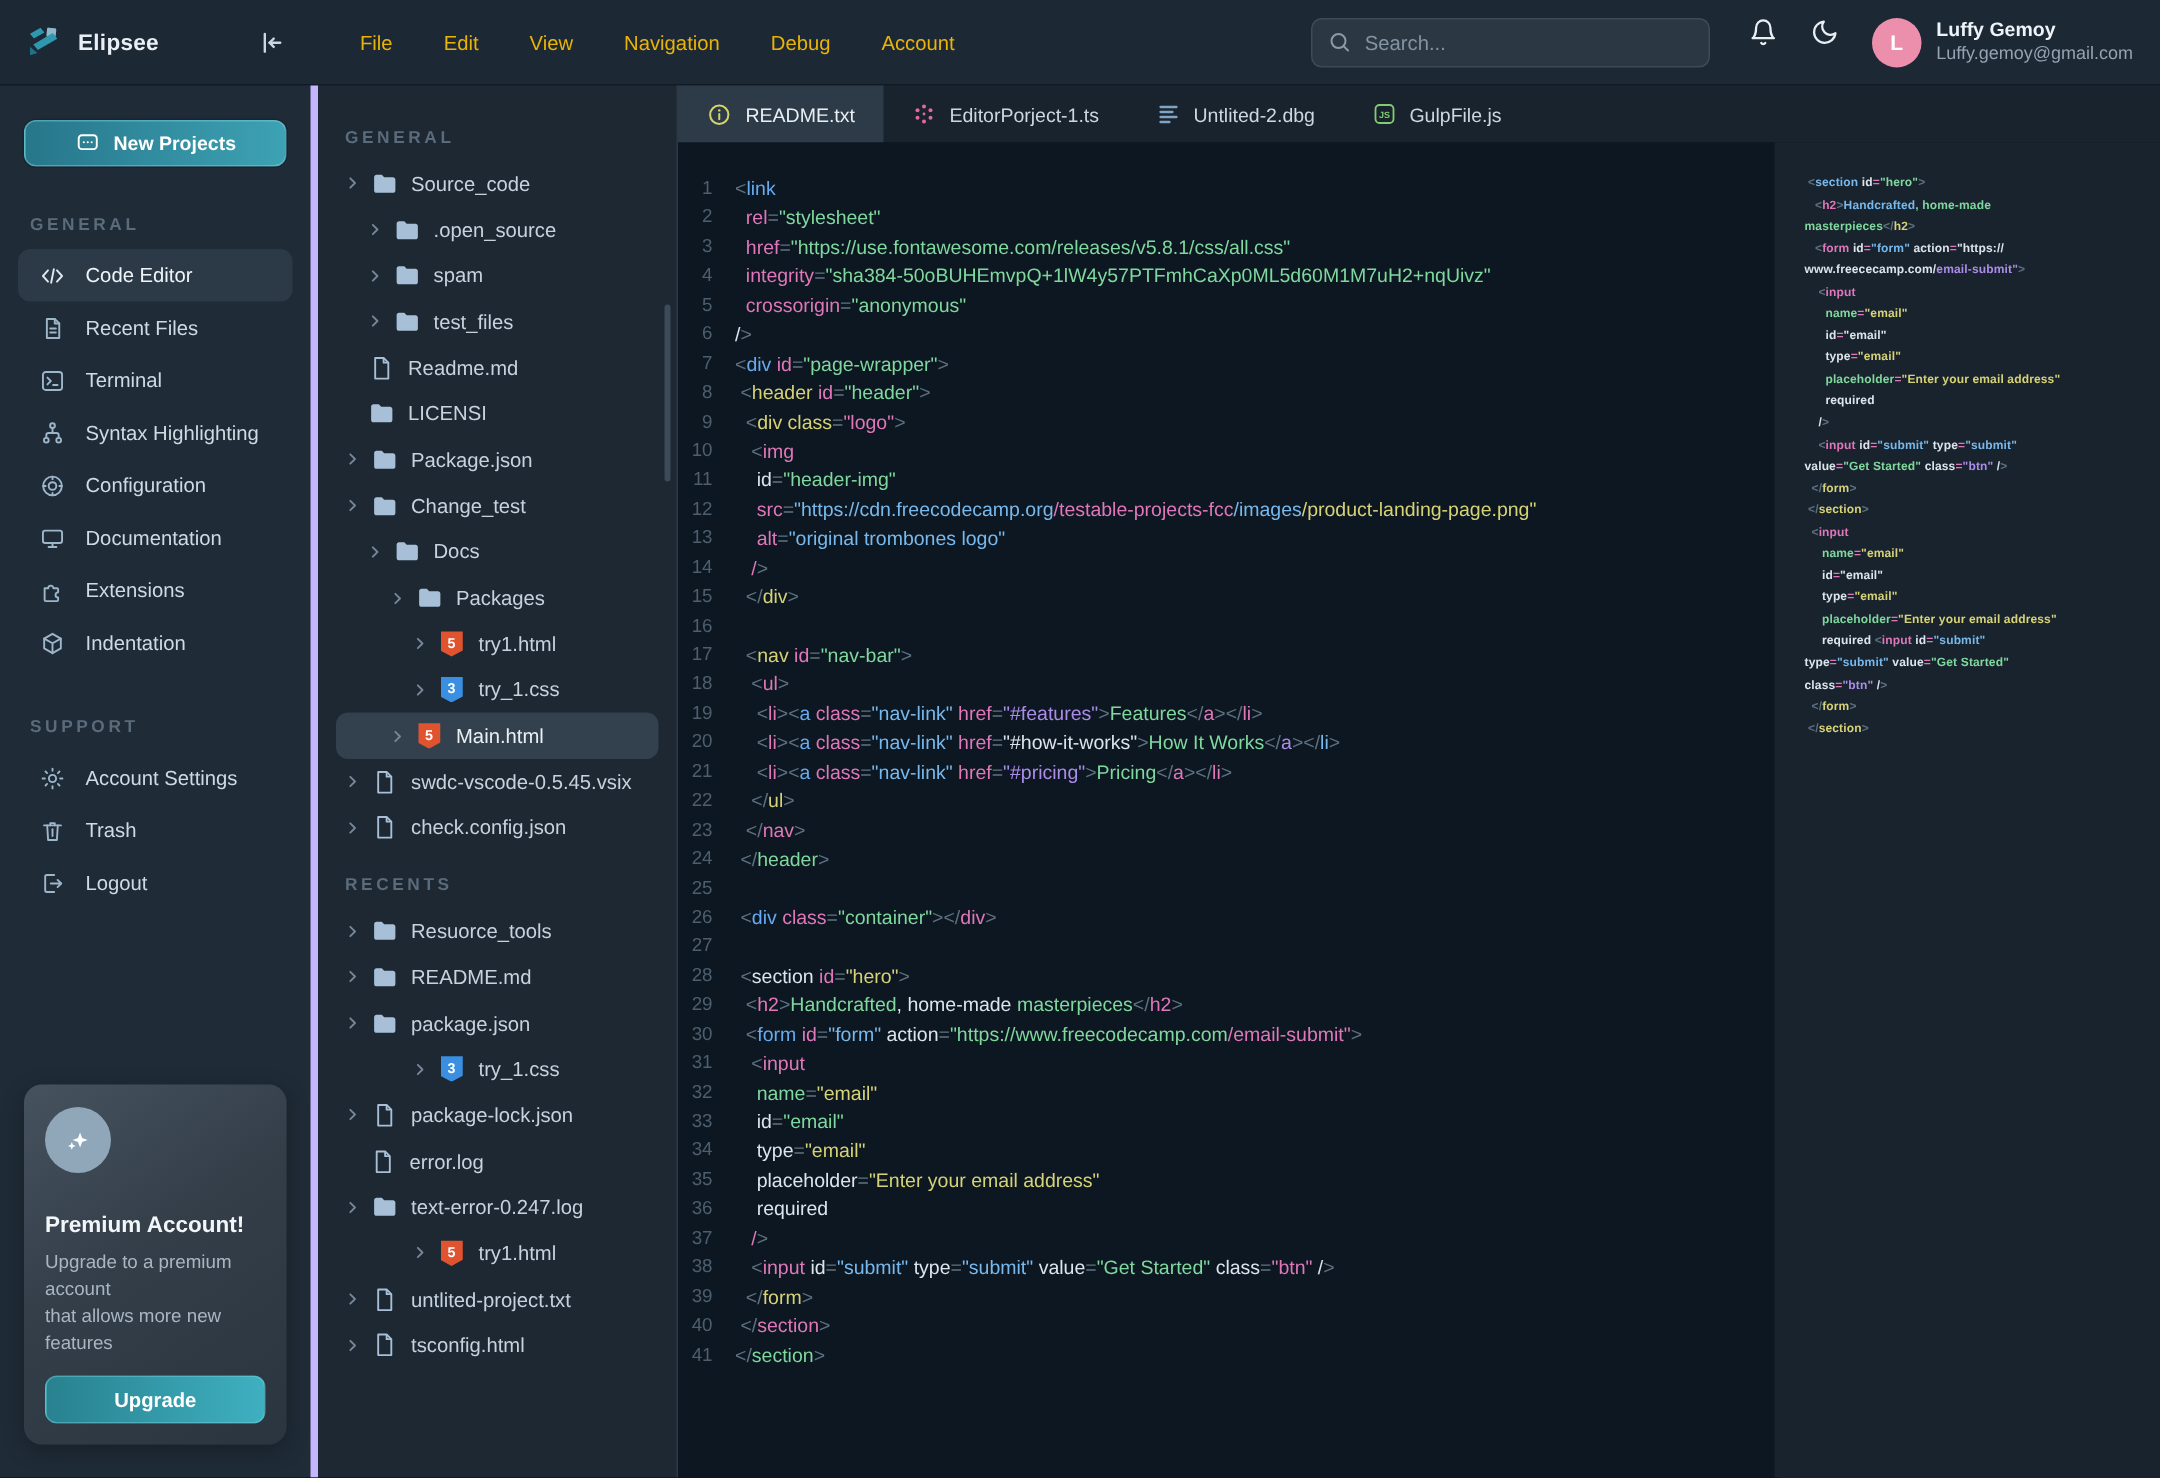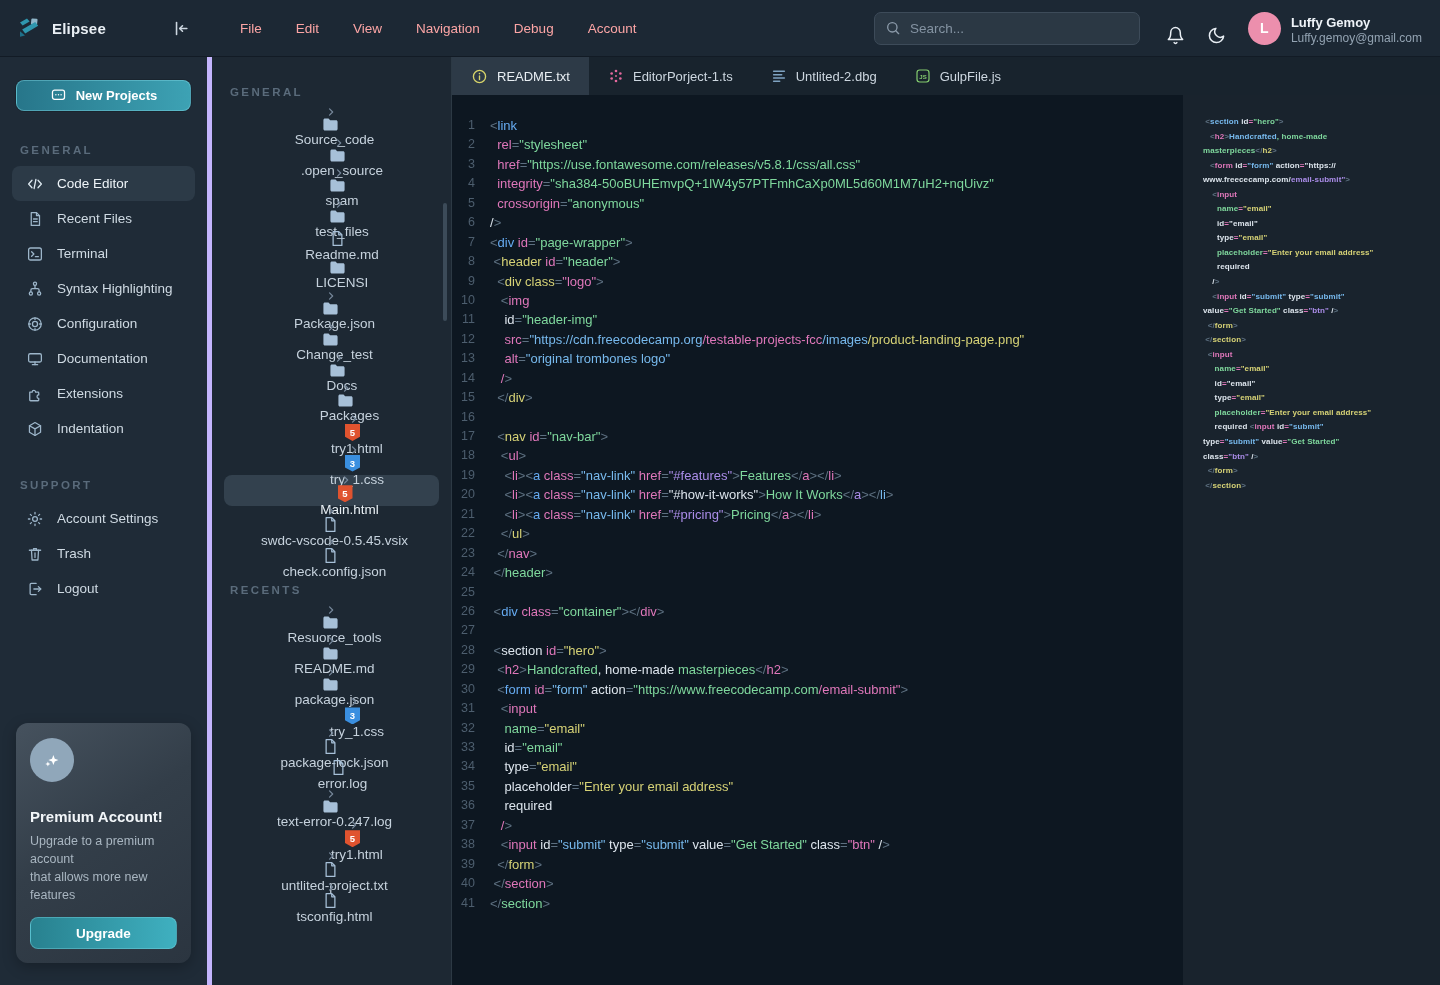--- a/index.html
+++ b/index.html
@@ -7,22 +7,22 @@
     font-family:"Liberation Sans","DejaVu Sans",sans-serif; }
   .app { width:1440px; height:985px; display:flex; flex-direction:column; }
 
   
   .topbar { height:57px; background:#1c2834; display:flex; align-items:center; flex:none;
     border-bottom:1px solid #121b25; }
   .brand { width:212px; flex:none; display:flex; align-items:center; padding:0 16px; height:100%; }
   .brand-title { color:#e9eff4; font-size:15px; font-weight:700; margin-left:10px; letter-spacing:.2px; flex:1; }
   .collapse-btn { color:#cdd7e0; display:flex; align-items:center; cursor:pointer; margin-right:6px; }
   .menubar { display:flex; align-items:center; gap:34px; padding-left:28px; }
-  .menu-item { color:#fca5a5; font-size:13.5px; cursor:pointer; }
-  .topbar-right { margin-left:auto; display:flex; align-items:flex-end; padding-right:18px; }
+  .menu-item { color:#eab308; font-size:13.5px; cursor:pointer; }
+  .topbar-right { margin-left:auto; display:flex; align-items:flex-start; padding-right:18px; }
   .searchbox { width:266px; height:33px; background:#2b3844; border:1px solid #3d4b59; border-radius:7px;
     display:flex; align-items:center; padding:0 10px; margin-right:26px; }
   .searchbox svg { flex:none; }
   .searchbox input { background:transparent; border:none; outline:none; color:#c3cfda; font-size:13.5px;
     margin-left:9px; width:100%; font-family:inherit; }
   .searchbox input::placeholder { color:#8493a2; }
   .icon-btn { color:#e8eef4; margin-right:22px; cursor:pointer; display:flex; align-items:center; }
   .avatar { width:33px; height:33px; border-radius:50%; background:#ec8fad; color:#fff; font-weight:700;
     display:flex; align-items:center; justify-content:center; font-size:14px; margin-right:10px; flex:none; cursor:pointer;}
   .user-name { color:#eef3f8; font-size:13px; font-weight:700; }
@@ -55,21 +55,21 @@
     background:linear-gradient(90deg,#28818f,#3fb0c0); color:#fff; font-size:13.5px; font-weight:600;
     font-family:inherit; border:1px solid rgba(126,214,228,.4); }
 
   
   .filetree { width:240px; flex:none; background:#1d2833; position:relative; padding-top:20px;
     border-right:1px solid #2c3944; overflow:hidden; }
   .tree-header { color:#5a6b7b; font-size:11.5px; font-weight:700; letter-spacing:2.4px; padding:0 18px;
     height:30px; display:flex; align-items:center; }
   .tree-header.recents { margin-top:8px; }
   .tree-row { height:30.7px; display:flex; align-items:center; color:#c6d2dd; font-size:13.5px; cursor:pointer;
-    margin:0 12px; border-radius:8px;flex-direction:column; }
+    margin:0 12px; border-radius:8px; }
   .tree-row.selected { background:#33414e; color:#e9f0f5; }
   .tree-chevron { width:17px; flex:none; display:flex; align-items:center; color:#76879a; }
   .tree-ico { width:18px; flex:none; display:flex; align-items:center; justify-content:center; margin-right:9px; }
   .badge { width:15px; height:17px; display:flex; align-items:center; justify-content:center; color:#fff;
     font-size:9.5px; font-weight:700; clip-path:polygon(0 0,100% 0,100% 76%,50% 100%,0 76%); }
   .badge.html { background:#e0532f; }
   .badge.css { background:#3a8fe0; }
   .ft-scroll { position:absolute; top:146px; right:4px; width:4px; height:118px; border-radius:2px; background:#3c4b59; }
 
   

